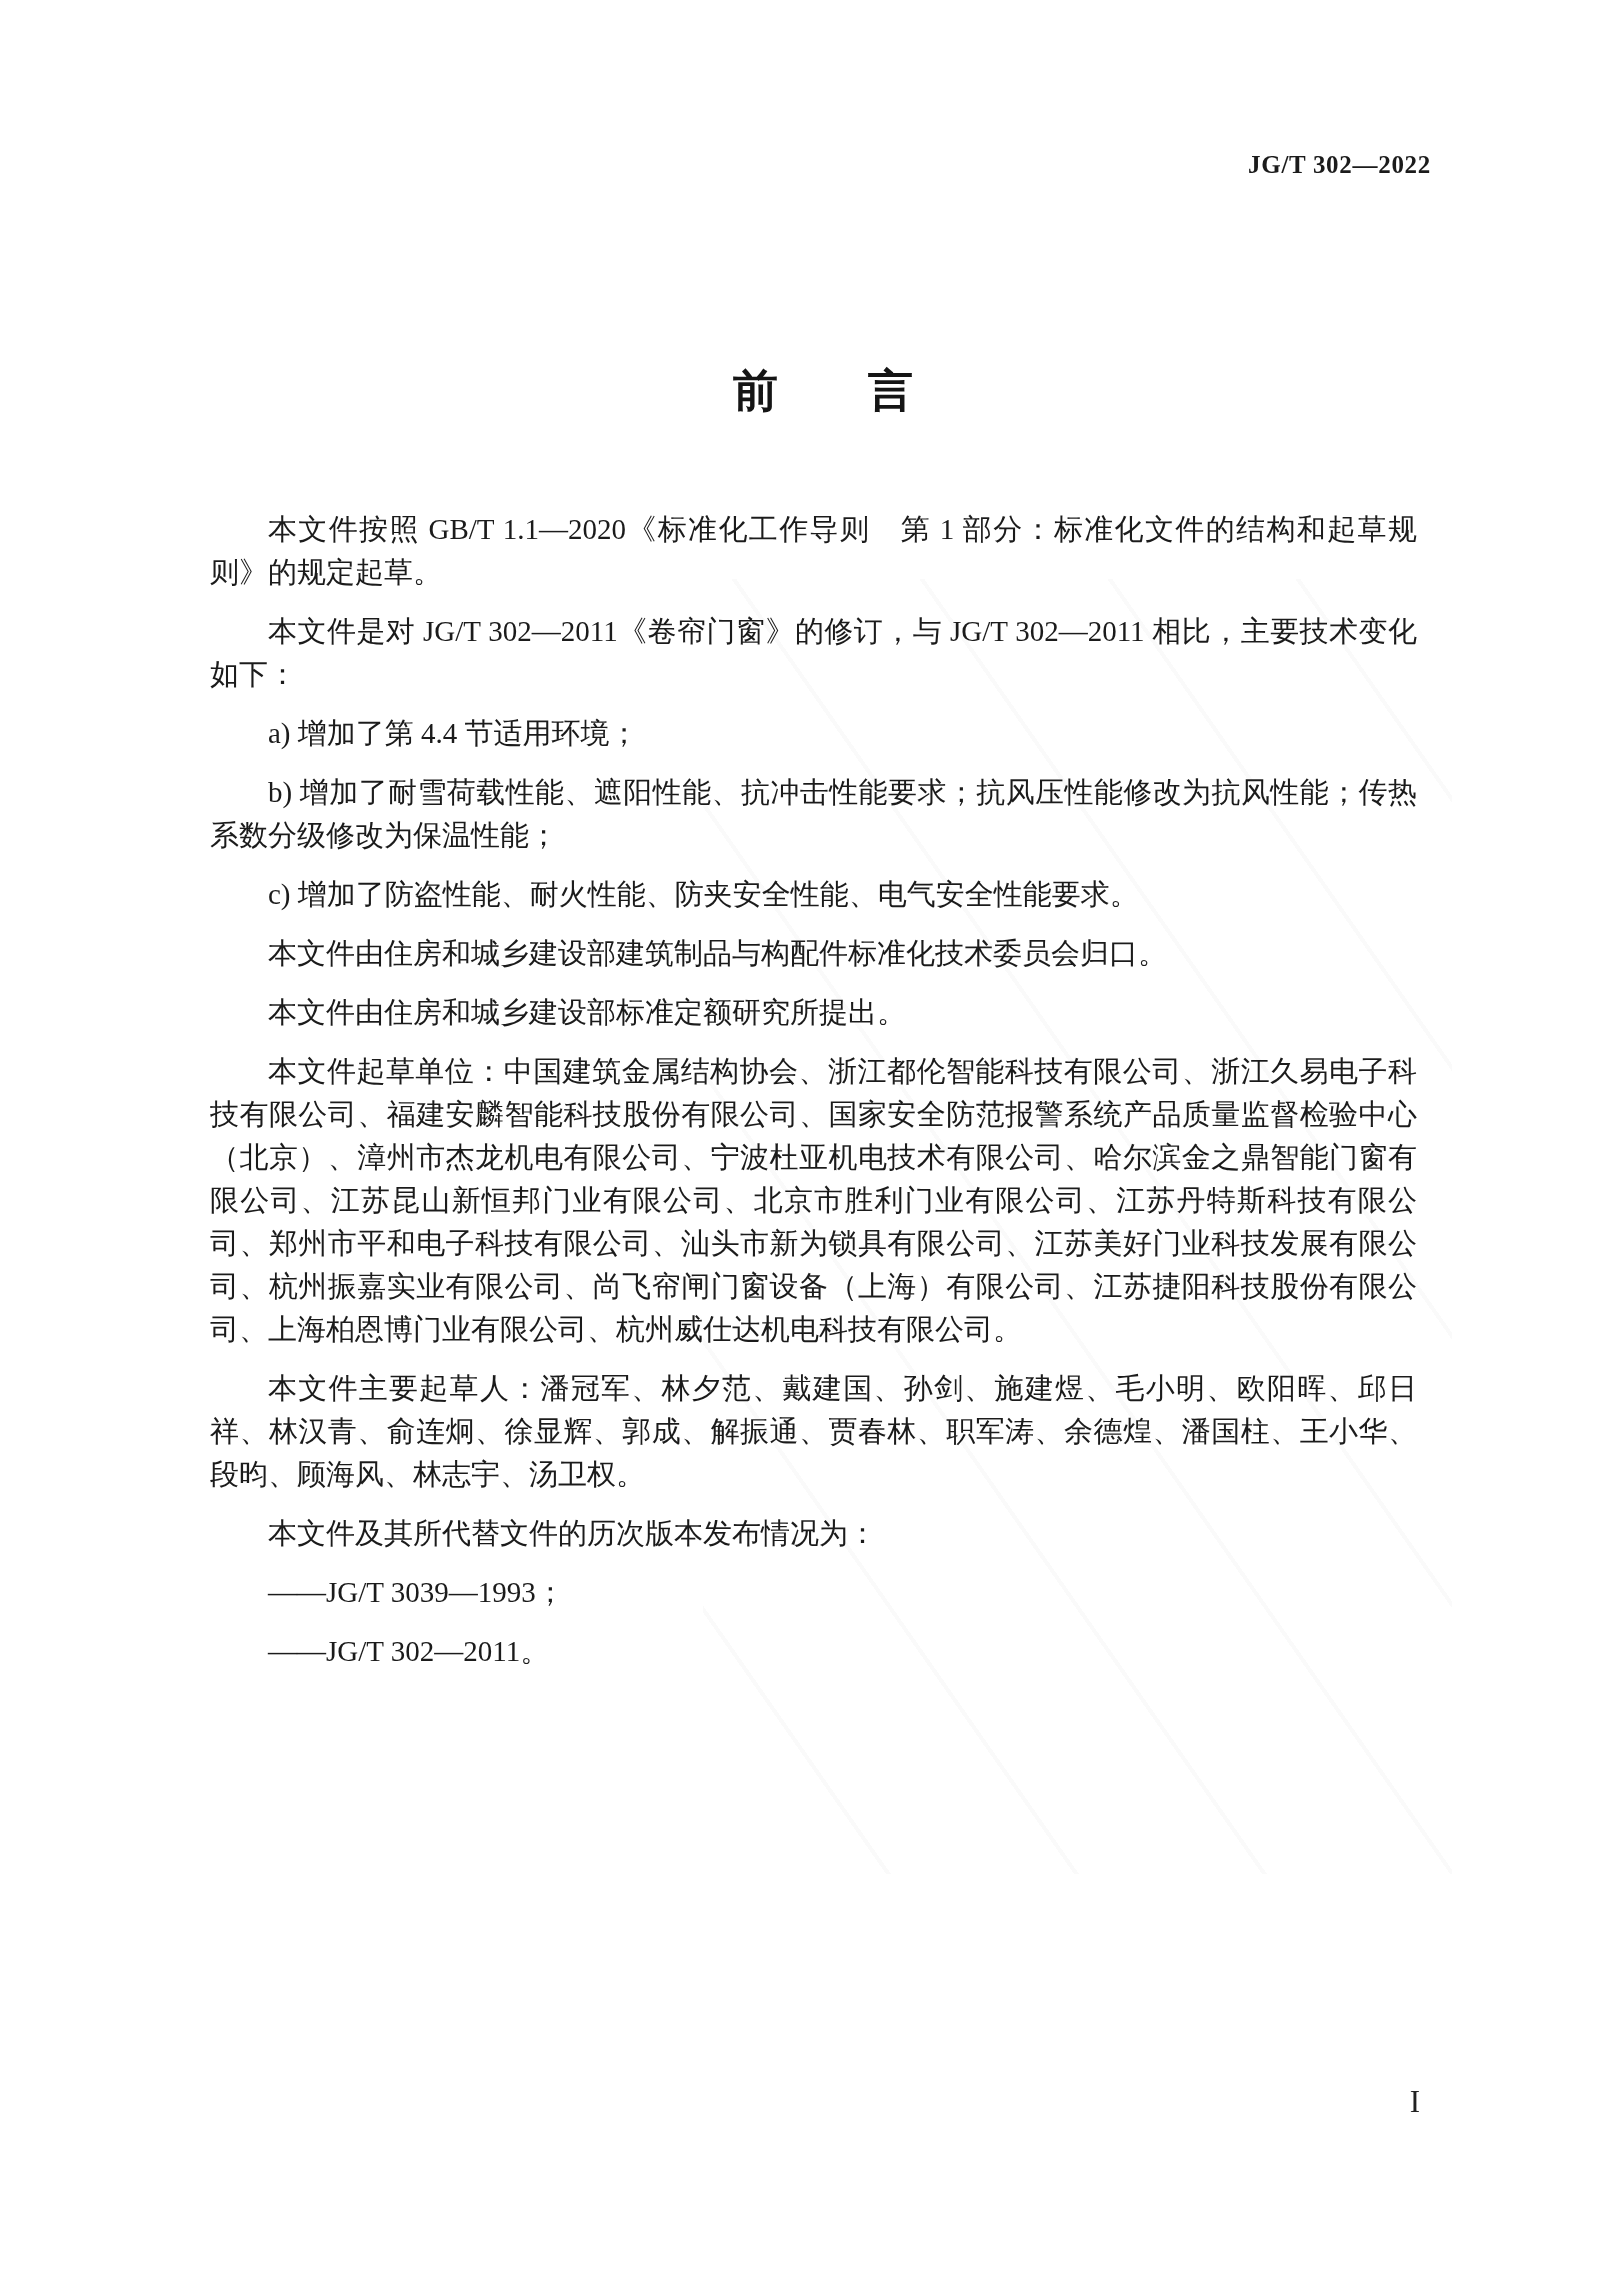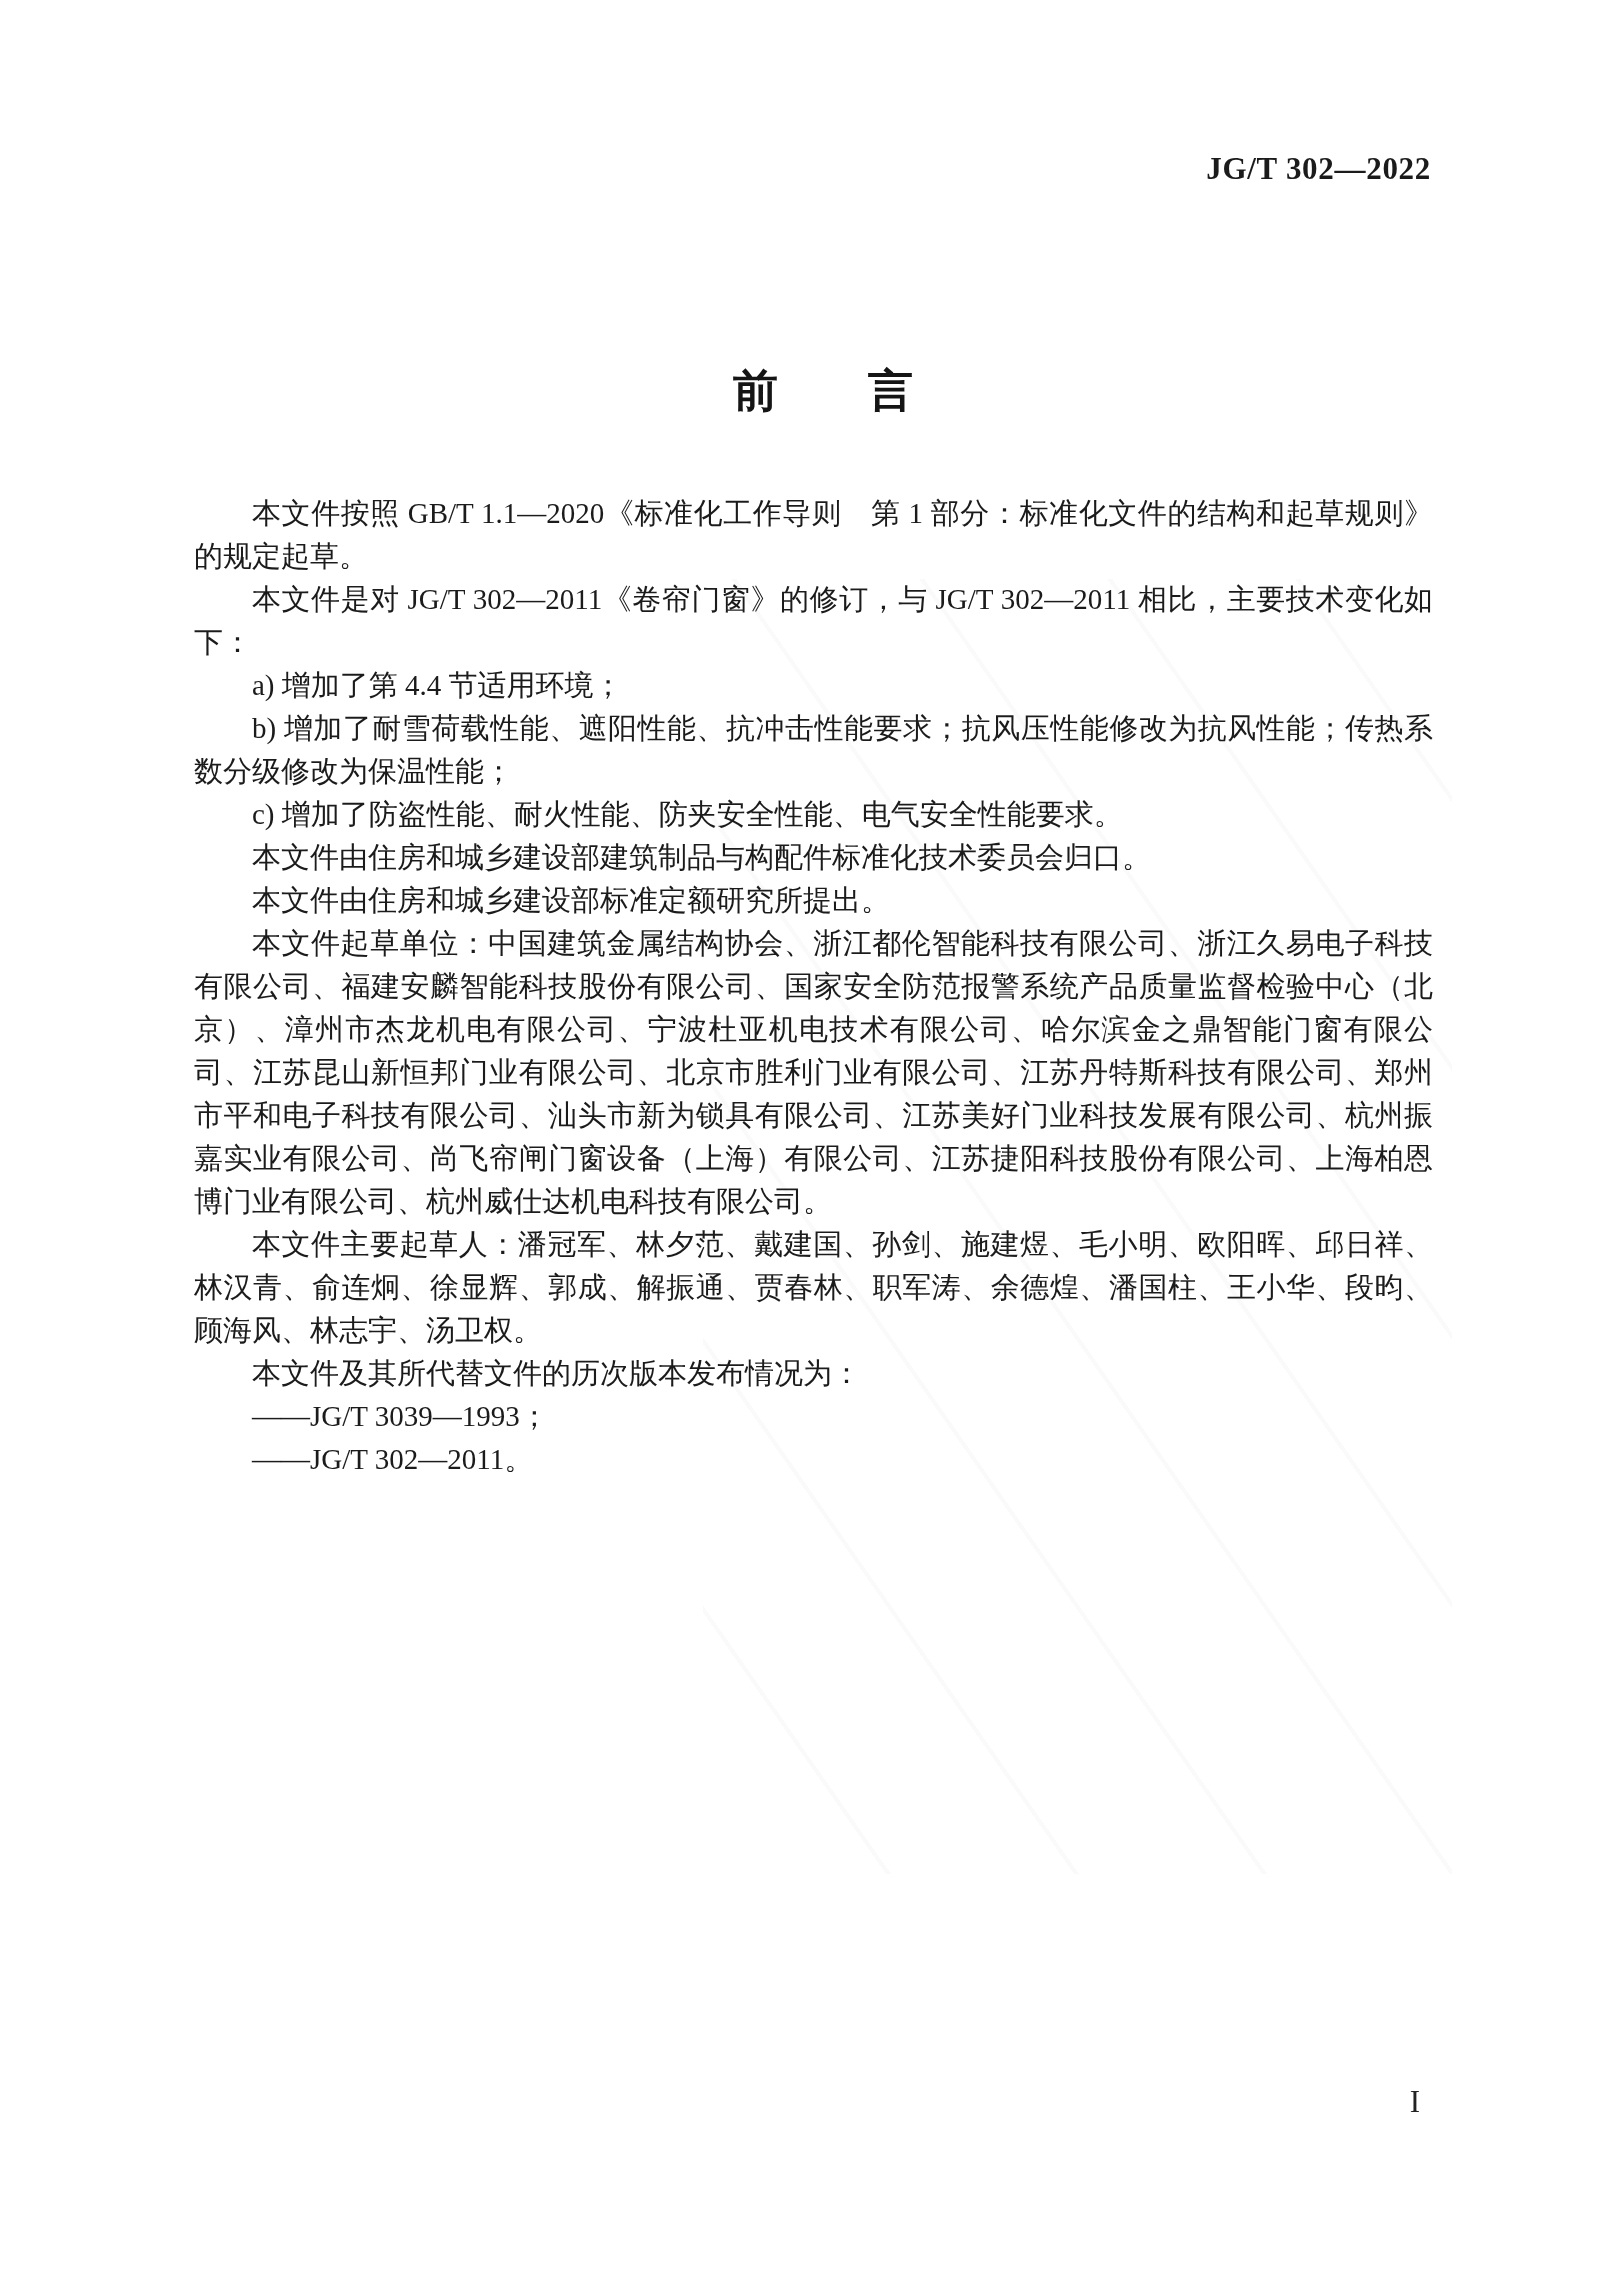--- a/index.html
+++ b/index.html
@@ -18,21 +18,21 @@
     overflow: hidden;
   }
   .header-row {
     position: absolute;
     top: 151px;
     left: 194px;
     right: 191px;
     text-align: right;
   }
   .doc-code {
-    font-size: 31px;
+    font-size: 25px;
     font-weight: 700;
     letter-spacing: 0.7px;
     font-family: "Liberation Serif", serif;
   }
   .title {
     position: absolute;
     top: 349px;
     left: 0;
     width: 100%;
     margin: 12px;
@@ -46,21 +46,21 @@
     position: absolute;
     top: 492px;
     left: 194px;
     width: 1239px;
     font-size: 29px;
     line-height: 43px;
     text-align: justify;
     text-justify: inter-ideograph;
   }
   .para {
-    margin: 0;
+    margin: 16px;
     text-indent: 2em;
   }
   .page-number {
     position: absolute;
     top: 2084px;
     right: 202px;
     font-size: 31px;
     color: #222222;
   }
   .scan-watermark {

